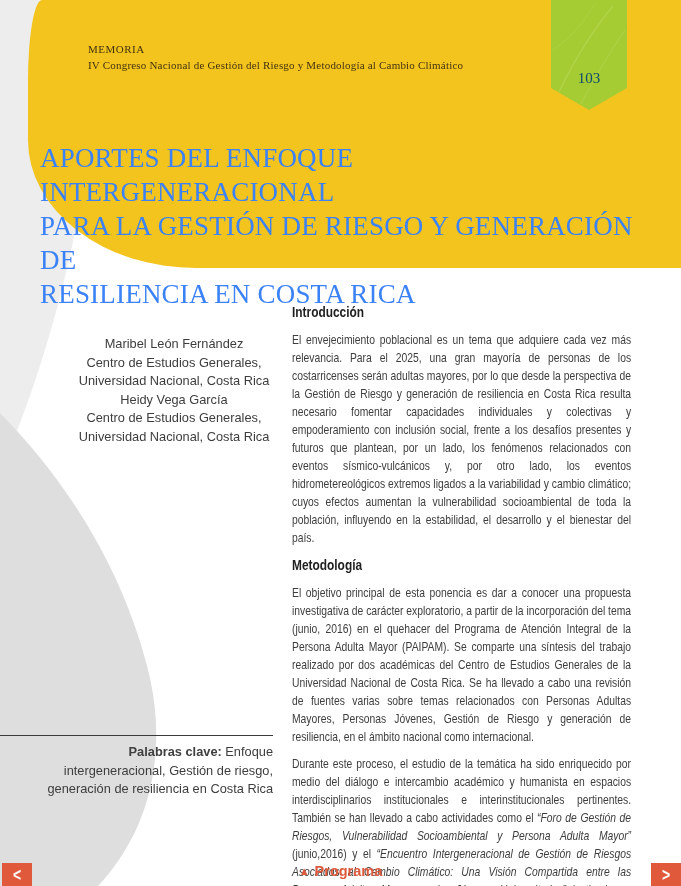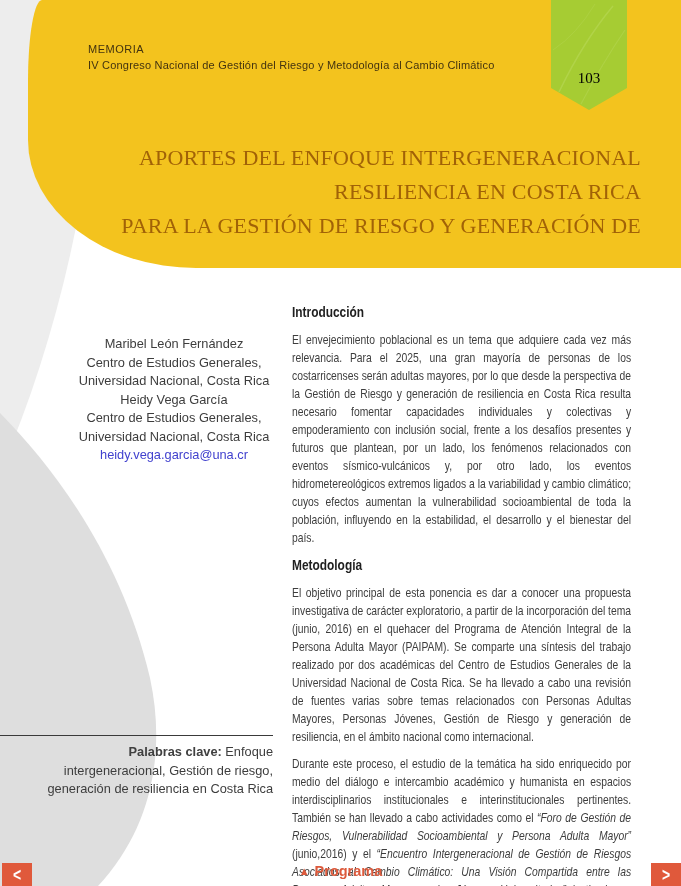--- a/index.html
+++ b/index.html
@@ -13,40 +13,40 @@
   .decor{position:absolute;left:0;top:0;width:681px;height:886px;pointer-events:none;}
   
   .banner{
     position:absolute;left:28px;top:0;width:653px;height:268px;
     background:#F3C31E;
     border-top-left-radius:14px 80px;
     border-bottom-left-radius:168px 128px;
   }
   .header-meta{
     position:absolute;left:88px;top:41px;width:440px;
-    font-family:Liberation Sans, sans-serif;
+    font-family:Liberation Serif, serif;
     font-size:11px;line-height:16px;color:#43330F;letter-spacing:.2px;
   }
   .header-meta .l1{letter-spacing:.5px;}
   
   .bookmark{
     position:absolute;left:551px;top:0;width:76px;height:110px;
     background:#A6CC33;
     clip-path:polygon(0 0,100% 0,100% 80%,50% 100%,0 80%);
   }
   .bookmark .num{
     position:absolute;left:0;bottom:23px;width:100%;text-align:center;
-    font-family:"Liberation Serif", serif;font-size:15px;color:#000000;
+    font-family:"Liberation Serif", serif;font-size:15px;color:#0c4a6e;
   }
   .bookmark svg{position:absolute;left:0;top:0;}
   
   .paper-title{
     position:absolute;left:40px;top:141px;width:601px;
-    text-align:right;font-family:"Liberation Serif", serif;
-    font-size:22px;line-height:34px;color:#a16207;letter-spacing:.2px;
+    text-align:left;font-family:"Liberation Serif", serif;
+    font-size:27px;line-height:34px;color:#3b82f6;letter-spacing:.2px;
   }
   
   .authors{
     position:absolute;left:60px;top:311px;width:228px;
     text-align:center;font-size:12.8px;line-height:18.5px;color:#3D3D3D;margin-top:24px;
   }
   .authors .email{color:#4141CE;text-decoration:none;display:block;}
   
   .right-col{
     position:absolute;left:292px;top:303px;width:413px;
@@ -103,35 +103,34 @@
   <svg width="76" height="110">
     <path d="M8 92 Q 32 42 62 6" stroke="#B7D755" stroke-width="1.5" fill="none" opacity="0.65"></path>
     <path d="M30 104 Q 52 62 74 30" stroke="#B7D755" stroke-width="1.2" fill="none" opacity="0.5"></path>
     <path d="M2 50 Q 26 34 44 4" stroke="#B7D755" stroke-width="1" fill="none" opacity="0.4"></path>
   </svg>
   <div class="num">103</div>
 </div>
 
 <div class="paper-title">
   <div>APORTES DEL ENFOQUE INTERGENERACIONAL</div>
+  <div>PARA LA GESTIÓN DE RIESGO Y GENERACIÓN DE</div>
   <div>RESILIENCIA EN COSTA RICA</div>
-  <div>PARA LA GESTIÓN DE RIESGO Y GENERACIÓN DE</div>
 </div>
 
 <div class="authors">
   <div>
     <div>Maribel León Fernández</div>
     <div>Centro de Estudios Generales,</div>
     <div>Universidad Nacional, Costa Rica</div>
   </div>
   <div>
     <div>Heidy Vega García</div>
     <div>Centro de Estudios Generales,</div>
     <div>Universidad Nacional, Costa Rica</div>
-    <a class="email" href="#">heidy.vega.garcia@una.cr</a>
   </div>
 </div>
 
 <div class="right-col">
   <h2>Introducción</h2>
   <p>El envejecimiento poblacional es un tema que adquiere cada vez más relevancia. Para el 2025, una gran mayoría de personas de los costarricenses serán adultas mayores, por lo que desde la perspectiva de la Gestión de Riesgo y generación de resiliencia en Costa Rica resulta necesario fomentar capacidades individuales y colectivas y empoderamiento con inclusión social, frente a los desafíos presentes y futuros que plantean, por un lado, los fenómenos relacionados con eventos sísmico-vulcánicos y, por otro lado, los eventos hidrometereológicos extremos ligados a la variabilidad y cambio climático; cuyos efectos aumentan la vulnerabilidad socioambiental de toda la población, influyendo en la estabilidad, el desarrollo y el bienestar del país.</p>
   <h2 class="second">Metodología</h2>
   <p>El objetivo principal de esta ponencia es dar a conocer una propuesta investigativa de carácter exploratorio, a partir de la incorporación del tema (junio, 2016) en el quehacer del Programa de Atención Integral de la Persona Adulta Mayor (PAIPAM). Se comparte una síntesis del trabajo realizado por dos académicas del Centro de Estudios Generales de la Universidad Nacional de Costa Rica. Se ha llevado a cabo una revisión de fuentes varias sobre temas relacionados con Personas Adultas Mayores, Personas Jóvenes, Gestión de Riesgo y generación de resiliencia, en el ámbito nacional como internacional.</p>
   <p><span>Durante este proceso, el estudio de la temática ha sido enriquecido por medio del diálogo e intercambio académico y humanista en espacios interdisciplinarios institucionales e interinstitucionales pertinentes. También se han llevado a cabo actividades como el </span><em>“Foro de Gestión de Riesgos, Vulnerabilidad Socioambiental y Persona Adulta Mayor”</em><span> (junio,2016) y el </span><em>“Encuentro Intergeneracional de Gestión de Riesgos Asociados al Cambio Climático:  Una Visión Compartida entre  las Personas Adultas Mayores y los Jóvenes Universitarios”</em><span> (setiembre y octubre, 2016).</span></p>
 </div>

